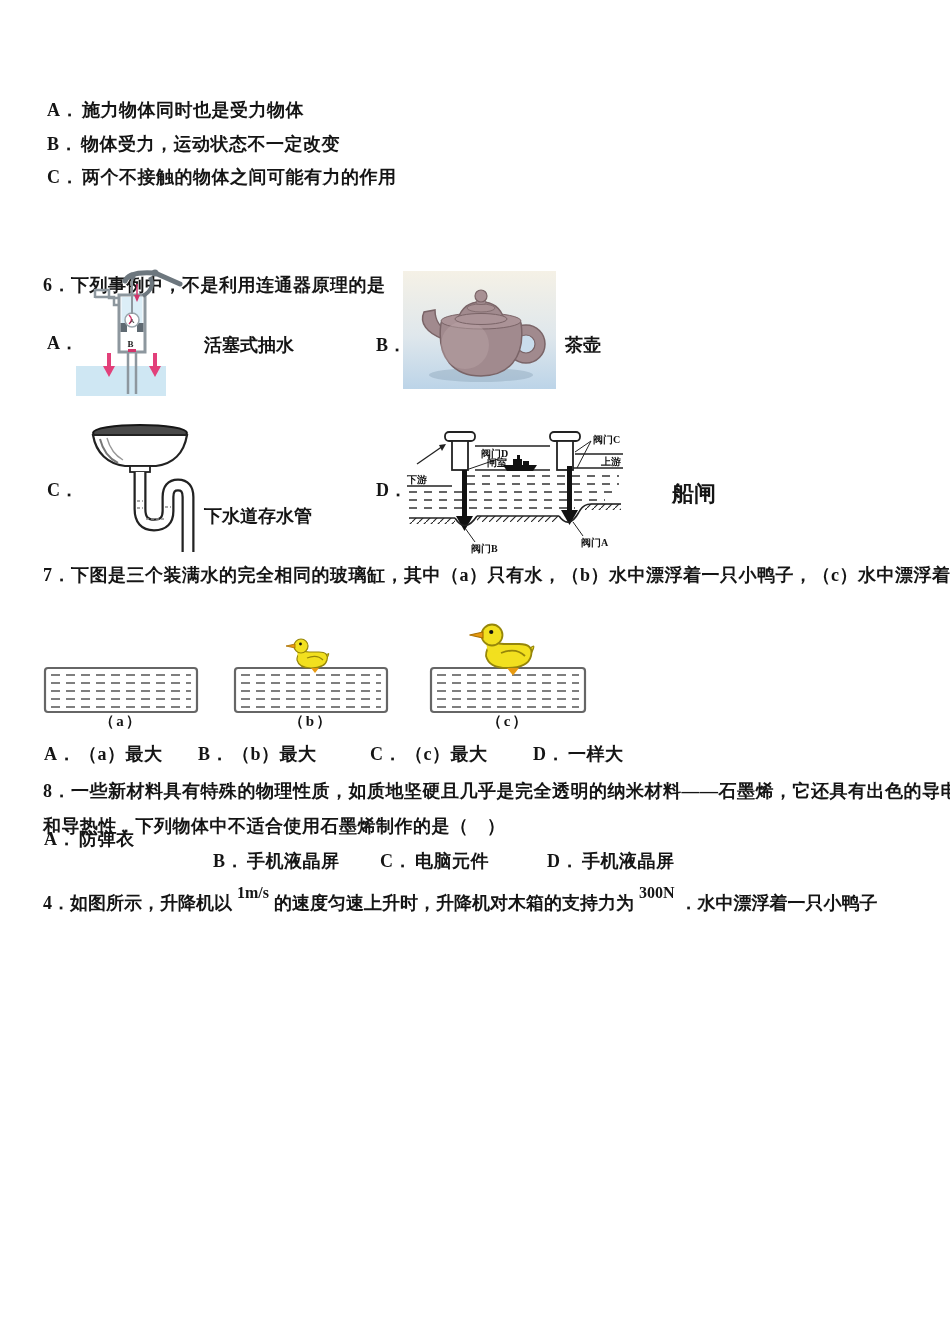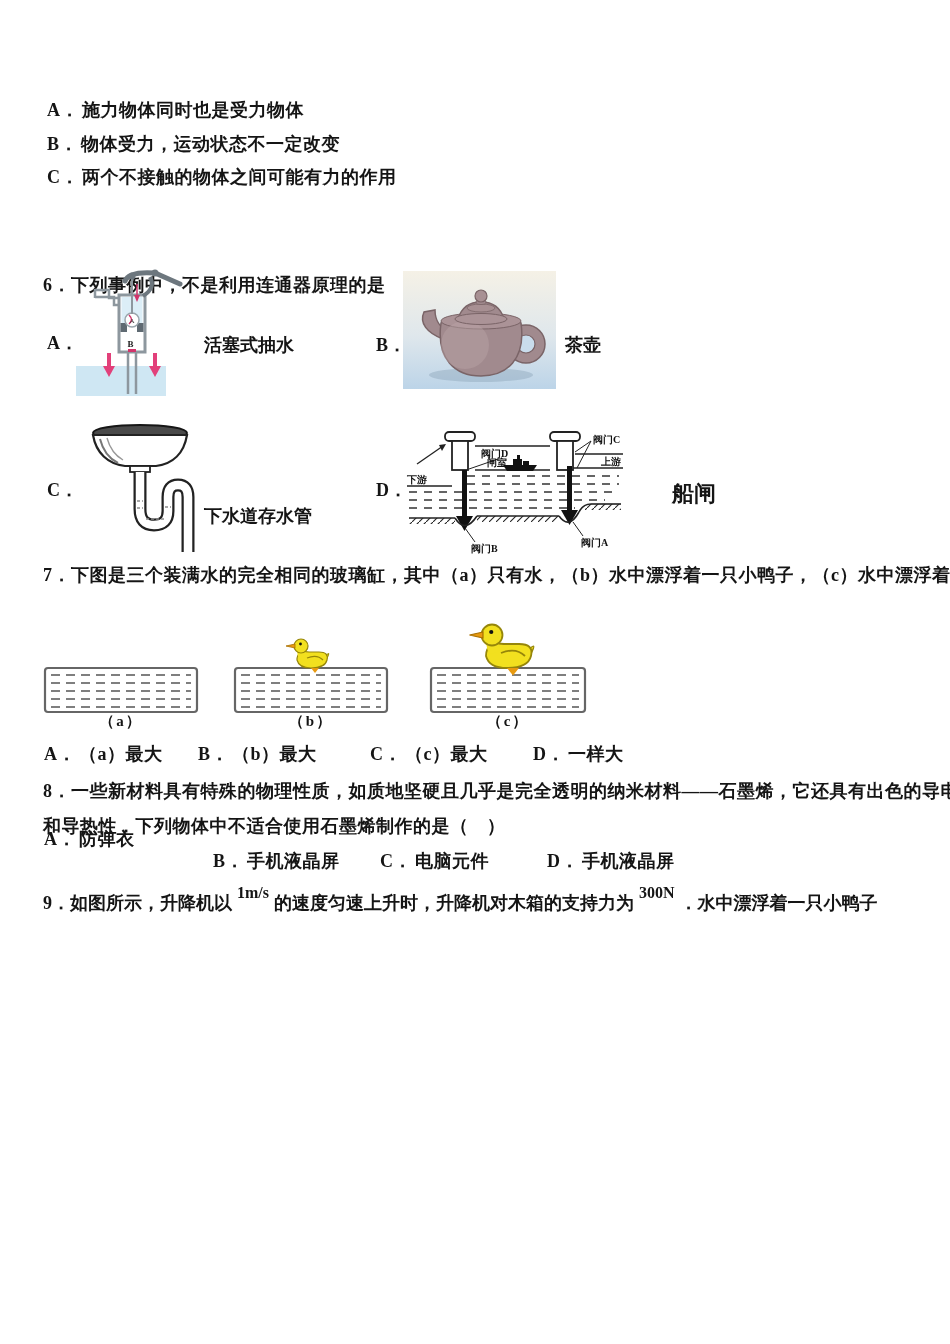--- a/index.html
+++ b/index.html
@@ -240,16 +240,16 @@
   <div class="abs tline" style="left:533px; top:742px;"><span class="olabel">D．</span><span>一样大</span></div>
 
   <div class="abs tline" style="left:43px; top:779px;">8．一些新材料具有特殊的物理性质，如质地坚硬且几乎是完全透明的纳米材料——石墨烯，它还具有出色的导电性</div>
   <div class="abs tline" style="left:43px; top:814px;">和导热性．下列物体中不适合使用石墨烯制作的是（　）</div>
   <div class="abs tline" style="left:44px;  top:827px;"><span class="olabel">A．</span><span>防弹衣</span></div>
   <div class="abs tline" style="left:213px; top:849px;"><span class="olabel">B．</span><span>手机液晶屏</span></div>
   <div class="abs tline" style="left:380px; top:849px;"><span class="olabel">C．</span><span>电脑元件</span></div>
   <div class="abs tline" style="left:547px; top:849px;"><span class="olabel">D．</span><span>手机液晶屏</span></div>
 
   <div class="abs q9line" style="left:43px; top:891px;">
-    <span>9．如图所示，升降机以</span><span class="qval">1m/s</span><span>的速度匀速上升时，升降机对木箱的支持力为</span><span class="qval">300N</span><span>．水中漂浮着一只小鸭子</span>
+    <span>4．如图所示，升降机以</span><span class="qval">1m/s</span><span>的速度匀速上升时，升降机对木箱的支持力为</span><span class="qval">300N</span><span>．水中漂浮着一只小鸭子</span>
   </div>
 
 </div>
 
 </body></html>

